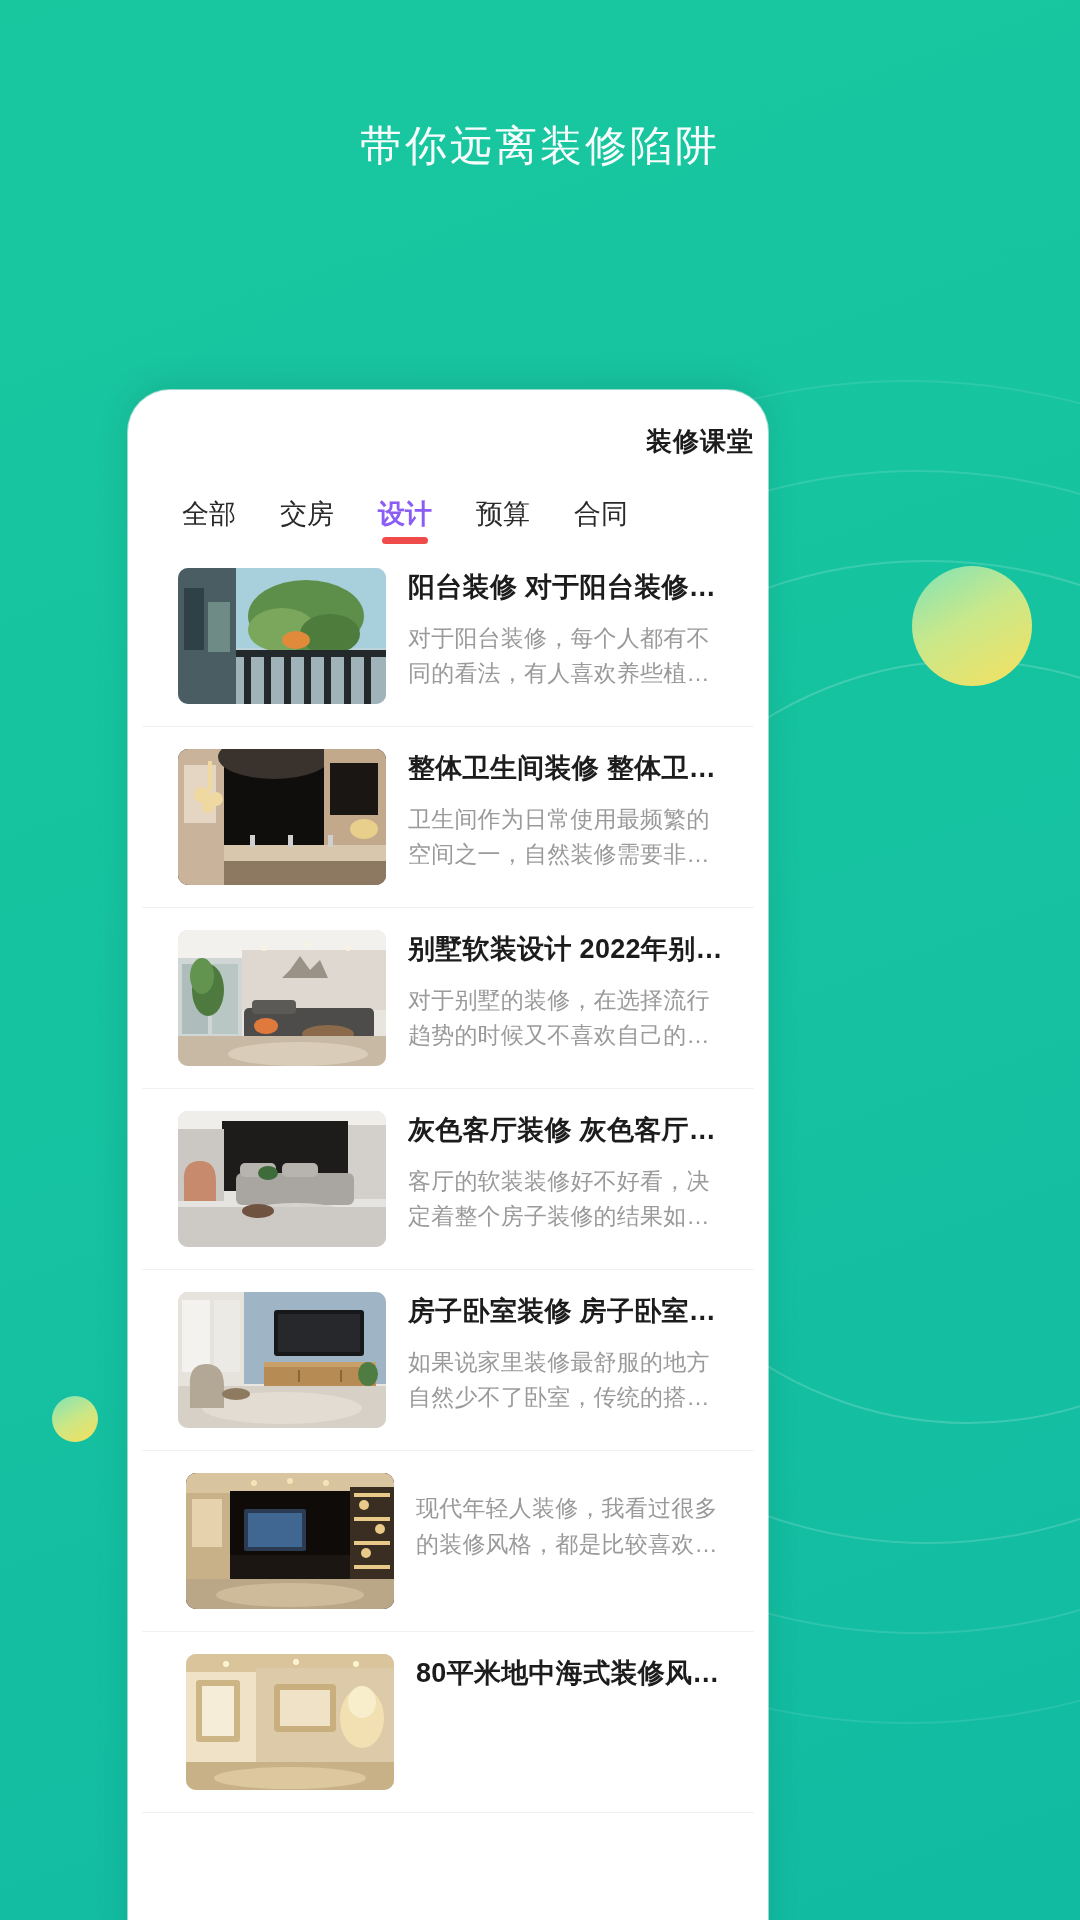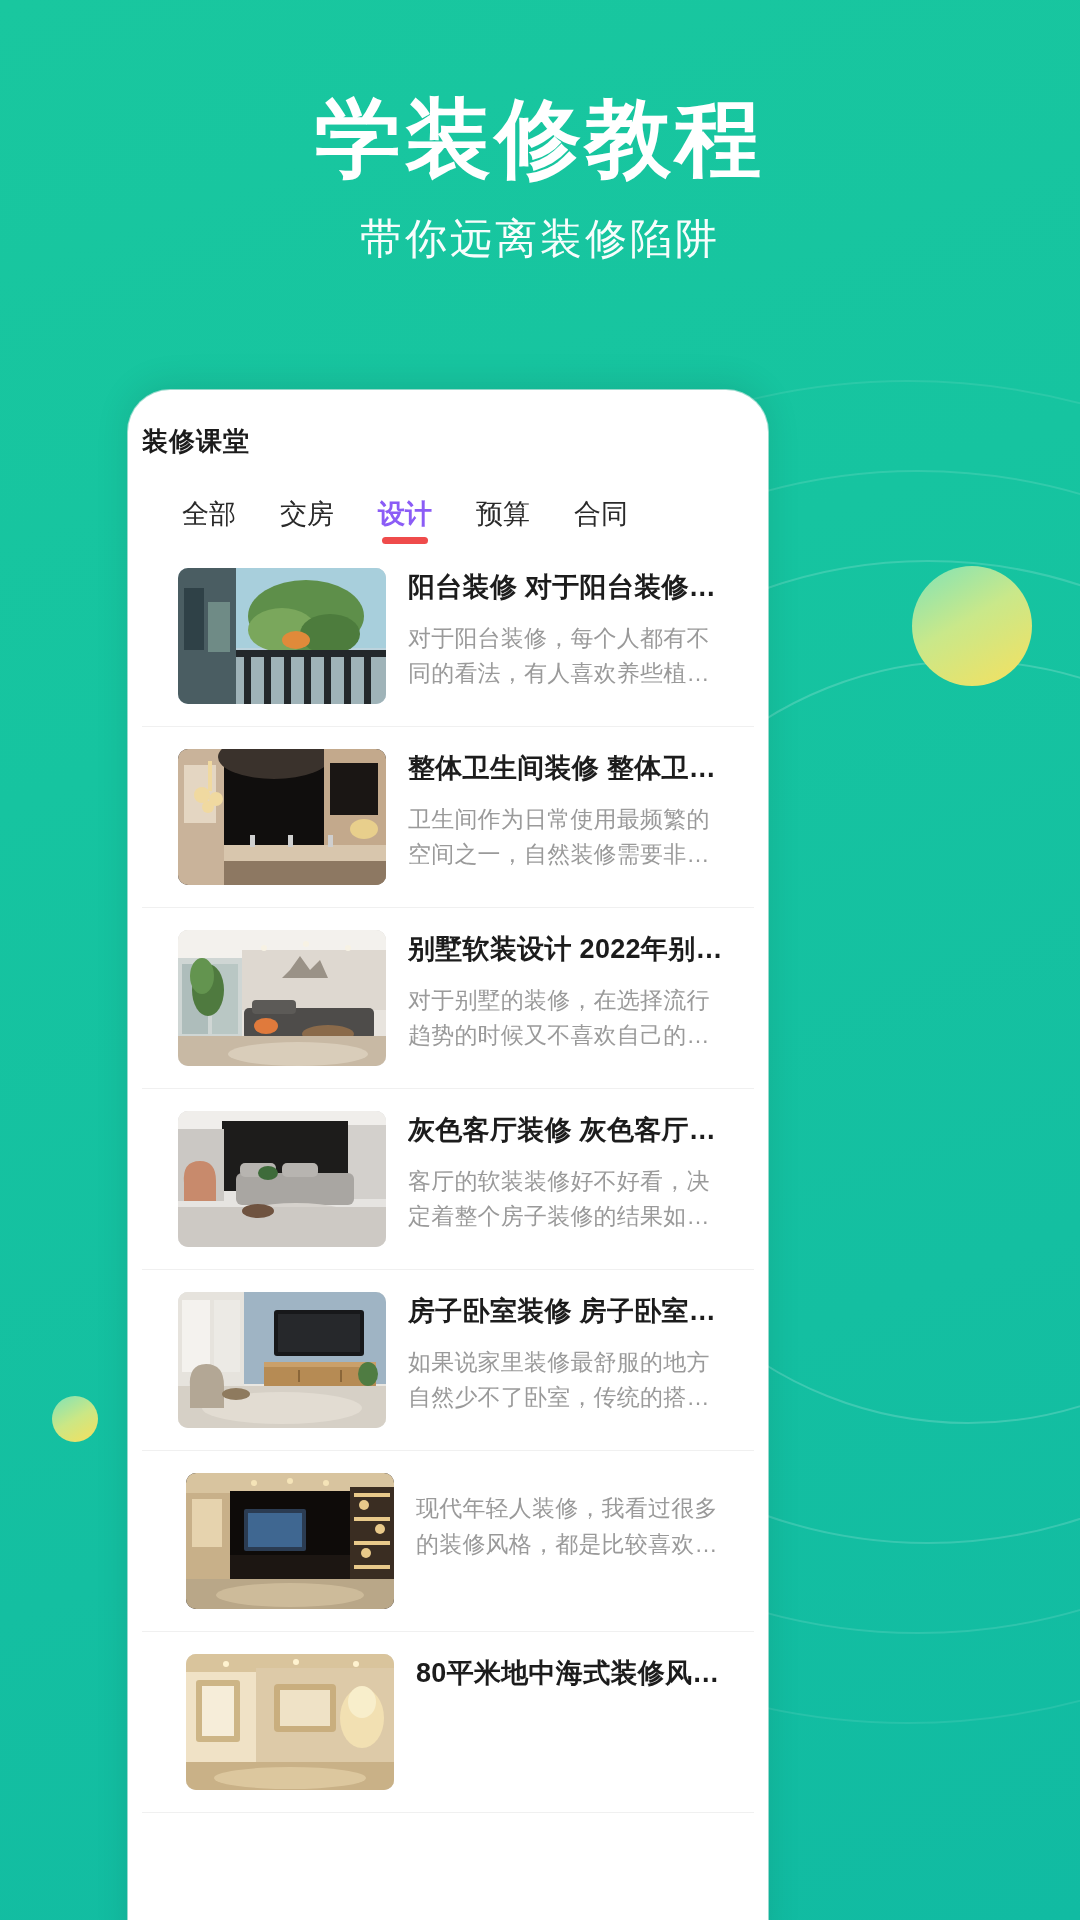--- a/index.html
+++ b/index.html
@@ -93,21 +93,21 @@
     height: 1546px;
     background: #ffffff;
     border-radius: 30px 30px 0 0;
     overflow: hidden;
   }
 
   .app-header {
     height: 74px;
     display: flex;
     align-items: center;
-    justify-content: flex-start;
+    justify-content: flex-end;
     background: #ffffff;
   }
   .app-title {
     font-size: 26px;
     font-weight: 700;
     color: #1b1b1b;
     letter-spacing: 1px;
   }
 
   .tabs {
@@ -201,21 +201,20 @@
 <div id="stage">
 
   <div class="deco-arc a3"></div>
   <div class="deco-arc a2"></div>
   <div class="deco-arc a1"></div>
   <div class="deco-arc a4"></div>
   <div class="deco-dot big"></div>
   <div class="deco-dot small"></div>
 
   <div class="hero">
-    <h1 class="hero-title">学装修教程</h1>
     <p class="hero-sub">带你远离装修陷阱</p>
   </div>
 
   <div class="phone">
     <div class="phone-inner">
 
       <div class="app-header">
         <span class="app-title">装修课堂</span>
       </div>
 

